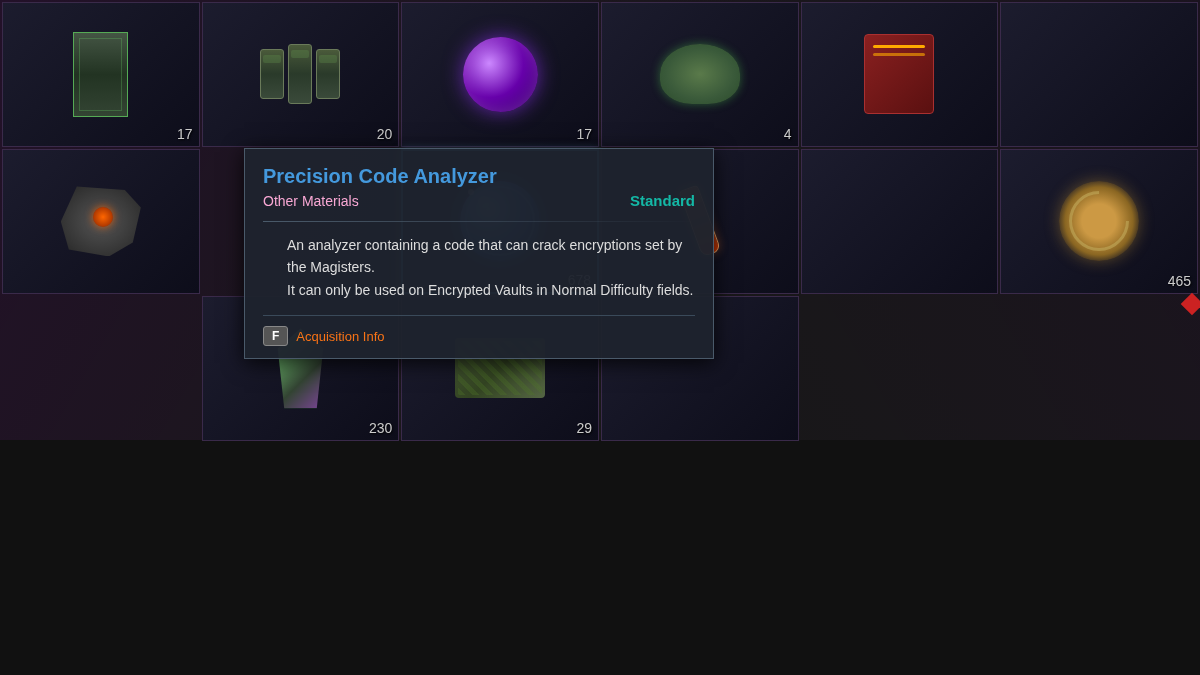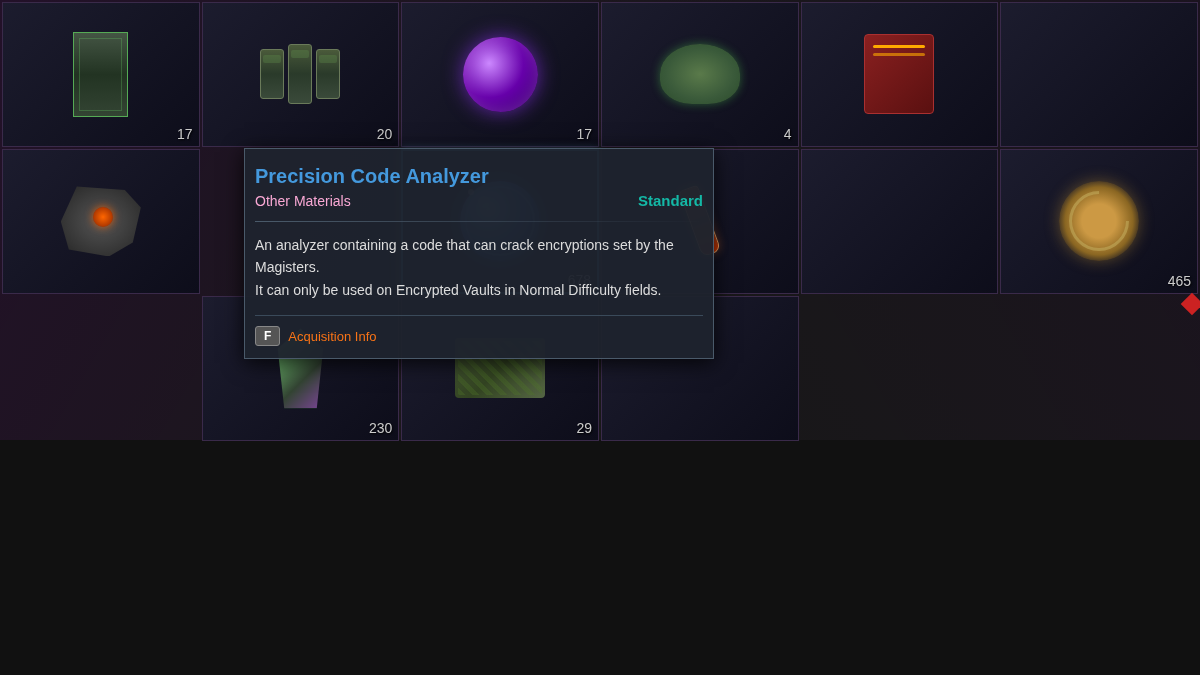--- a/index.html
+++ b/index.html
@@ -253,21 +253,21 @@
 
     
     .tooltip-panel {
       position: absolute;
       top: 148px;
       left: 244px;
       width: 470px;
       background: rgba(30, 35, 45, 0.97);
       border: 1px solid #4a5a6a;
       z-index: 10;
-      padding: 16px 10px 12px;
+      padding: 16px 18px 12px;
       box-shadow: 0 4px 20px rgba(0,0,0,0.8);
     }
 
     .tooltip-title {
       font-size: 20px;
       font-weight: bold;
       color: #4499dd;
       margin-bottom: 4px;
     }
 
@@ -293,20 +293,21 @@
       height: 1px;
       background: linear-gradient(90deg, #4a5a6a, transparent);
       margin-bottom: 12px;
     }
 
     .tooltip-description {
       font-size: 14px;
       color: #dddddd;
       line-height: 1.6;
       margin-bottom: 14px;
+      margin-left: 24px;
     }
 
     .tooltip-acquisition {
       display: flex;
       align-items: center;
       gap: 8px;
       border-top: 1px solid #3a4a5a;
       padding-top: 10px;
     }
 

